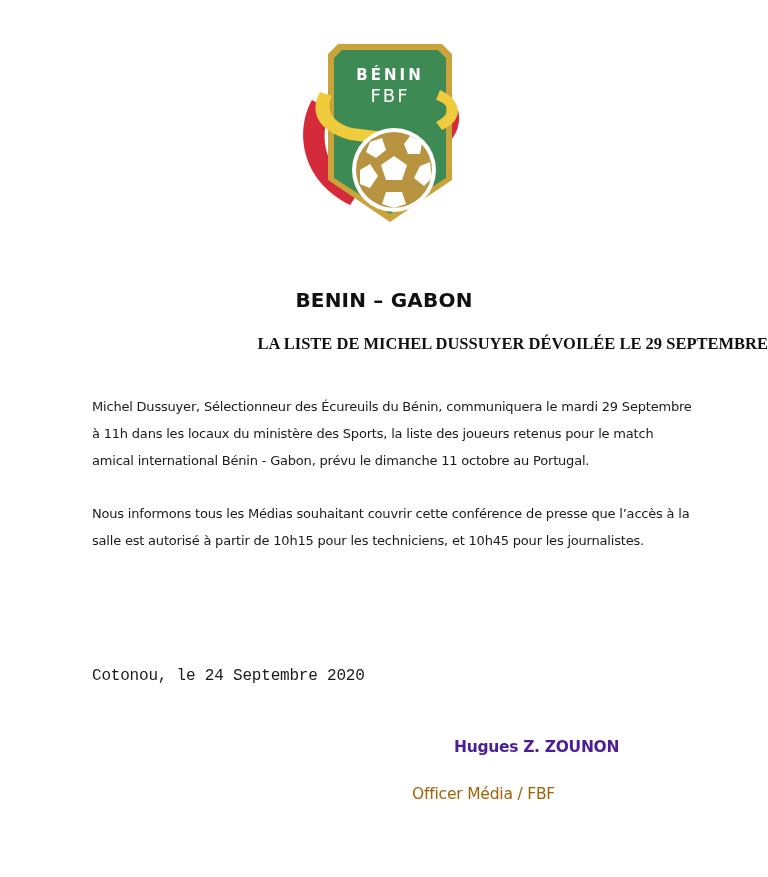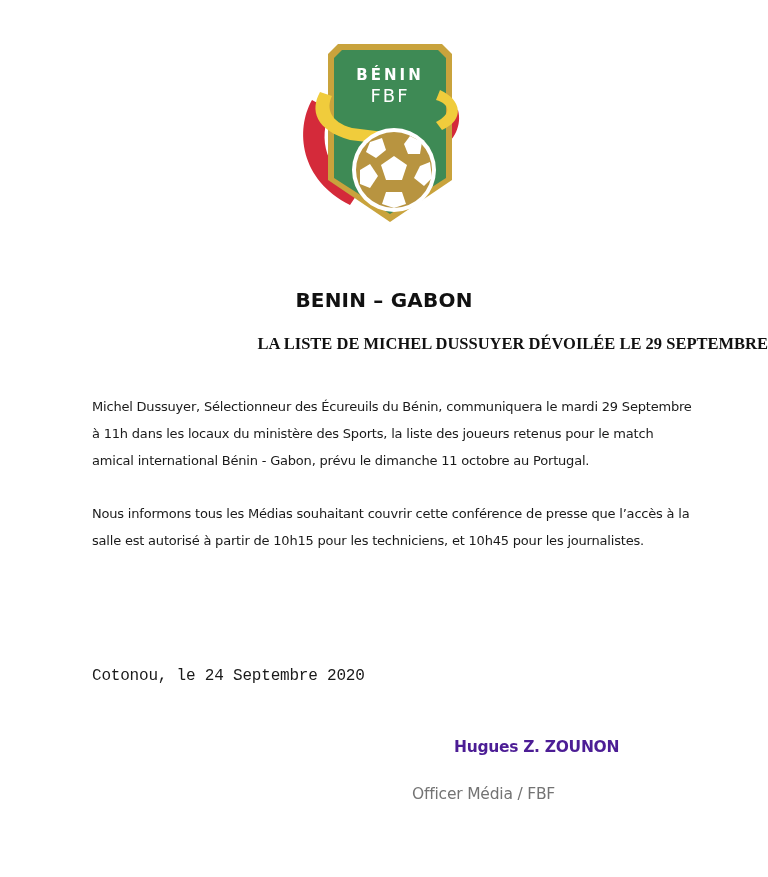--- a/index.html
+++ b/index.html
@@ -8,21 +8,21 @@
   .title { position: absolute; left: 0; width: 768px; top: 288px; text-align: center;
     font-family: "DejaVu Sans", sans-serif; font-weight: bold; font-size: 20px; letter-spacing: 0.2px; color: #111; }
   .subtitle { position: absolute; left: 0; width: 768px; top: 334px; text-align: right;
     font-family: "Liberation Serif", serif; font-weight: bold; font-size: 16.5px; color: #111; }
   .body-text { position: absolute; left: 92px; width: 600px;
     font-family: "DejaVu Sans", sans-serif; font-size: 13px; line-height: 27px; color: #1a1a1a; letter-spacing: -0.2px; }
   .p1 { top: 393px; }
   .p2 { top: 500px; }
   .dateline { position: absolute; left: 92px; top: 667px; font-family: Liberation Mono, monospace; font-size: 16px; color: #1a1a1a; letter-spacing: -0.2px; }
   .signer { position: absolute; left: 412px; top: 738px; font-family: "DejaVu Sans", sans-serif; font-weight: bold; font-size: 15.5px; color: #4c1d95; letter-spacing: -0.3px; margin-left: 42px; }
-  .role { position: absolute; left: 412px; top: 785px; font-family: "DejaVu Sans", sans-serif; font-size: 15.5px; color: #737373; letter-spacing: -0.2px; }
+  .role { position: absolute; left: 412px; top: 785px; font-family: "DejaVu Sans", sans-serif; font-size: 15.5px; color: #a16207; letter-spacing: -0.2px; }
 </style>
 </head>
 <body>
 
 <div class="logo">
   <svg width="190" height="200" viewBox="0 0 190 200">
 
     <path d="M22 70 C5 100, 10 150, 60 175 L70 160 C35 140, 28 110, 40 80 Z" fill="#d42a3a"></path>
     <path d="M150 120 C165 110, 172 95, 168 80 L160 82 C162 95, 155 108, 145 115 Z" fill="#d42a3a"></path>
 

